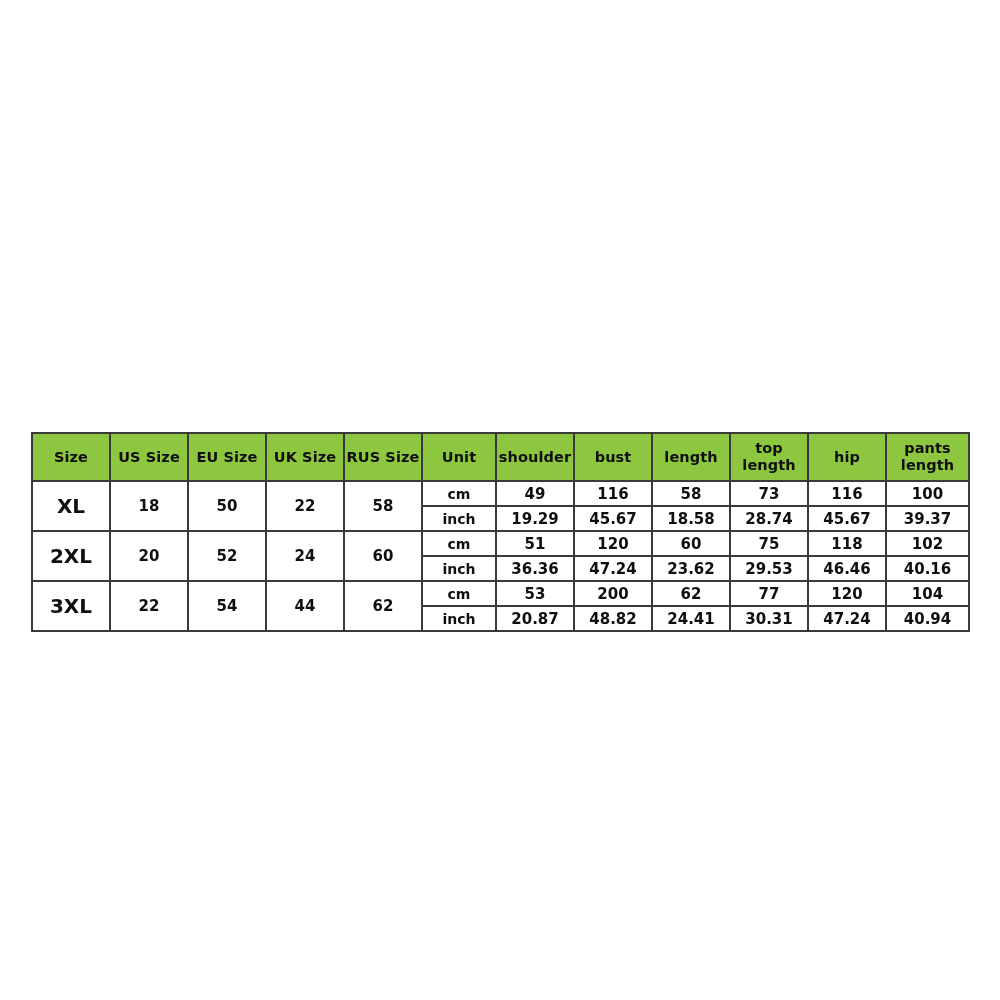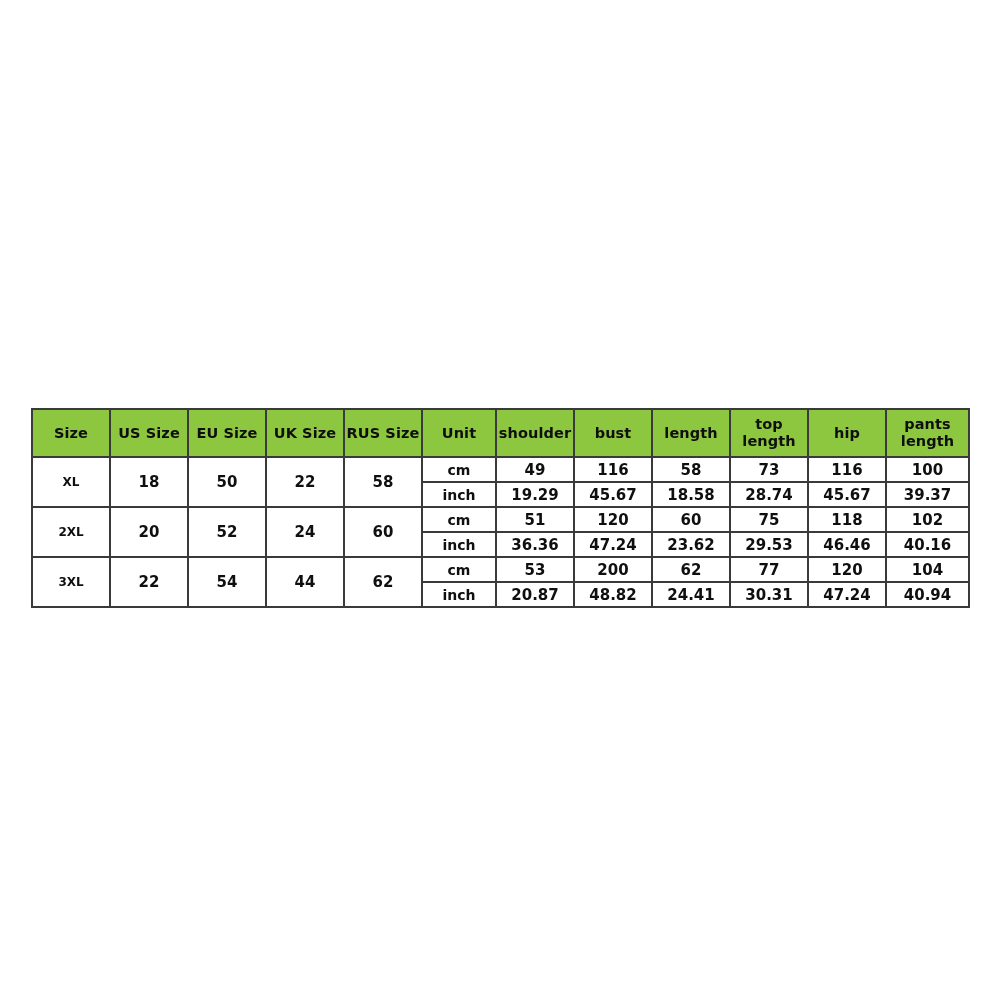--- a/index.html
+++ b/index.html
@@ -10,21 +10,21 @@
     width: 1000px;
     height: 1000px;
     background: #ffffff;
     font-family: "DejaVu Sans", sans-serif;
     overflow: hidden;
   }
 
   #size-chart-wrap {
     position: absolute;
     left: 31px;
-    top: 408px;
+    top: 432px;
     width: 937px;
   }
 
   table.size-chart {
     border-collapse: collapse;
     table-layout: fixed;
     width: 937px;
     background: #ffffff;
   }
 
@@ -45,21 +45,21 @@
     line-height: 1.15;
     letter-spacing: 0.1px;
     padding: 2px 1px;
   }
 
   tbody td {
     background: #ffffff;
   }
 
   td.size-cell {
-    font-size: 12px;
+    font-size: 20px;
     height: 47px;
   }
 
   td.num-cell {
     font-size: 15px;
   }
 
   td.unit-cell {
     font-size: 14px;
   }

